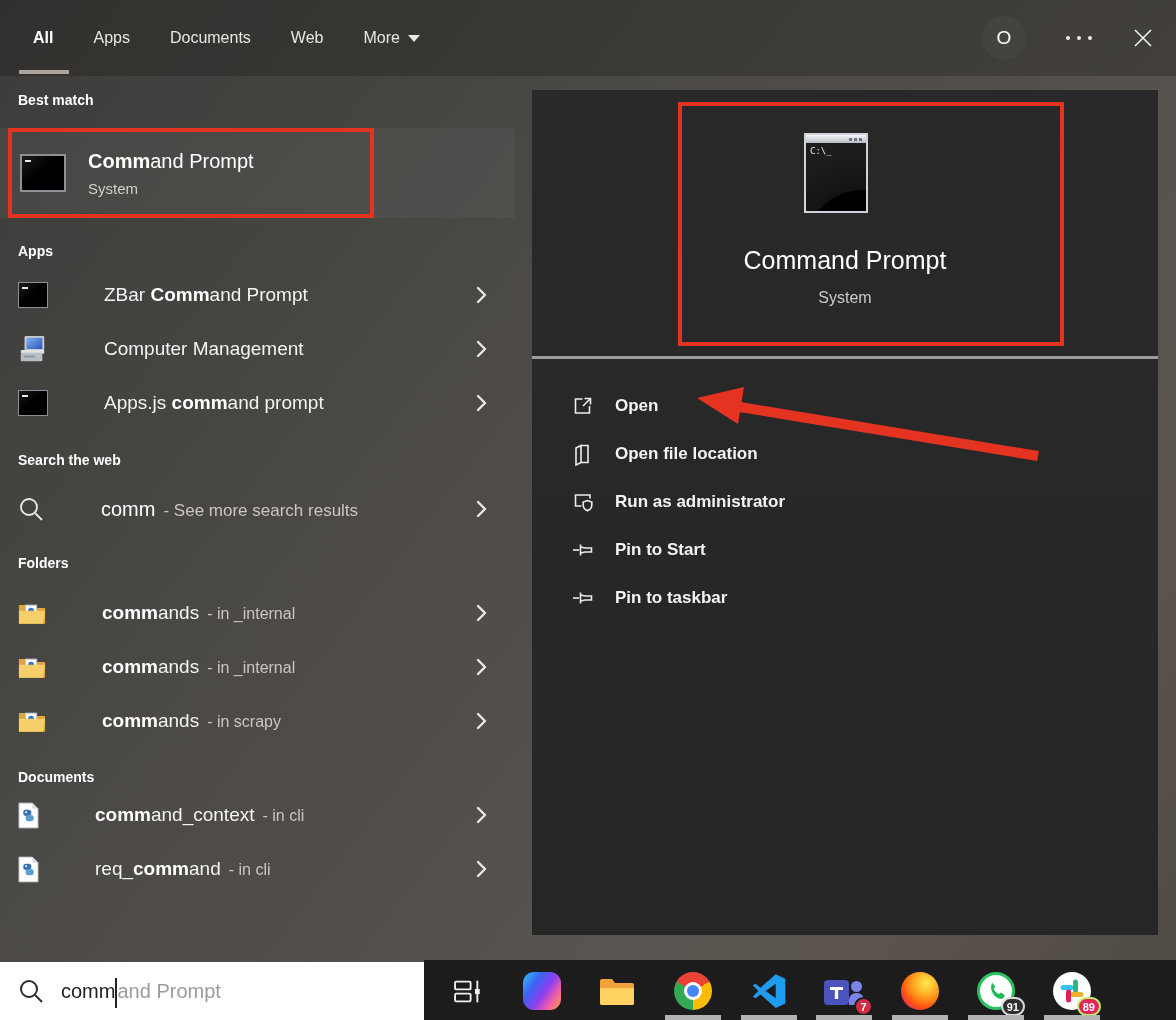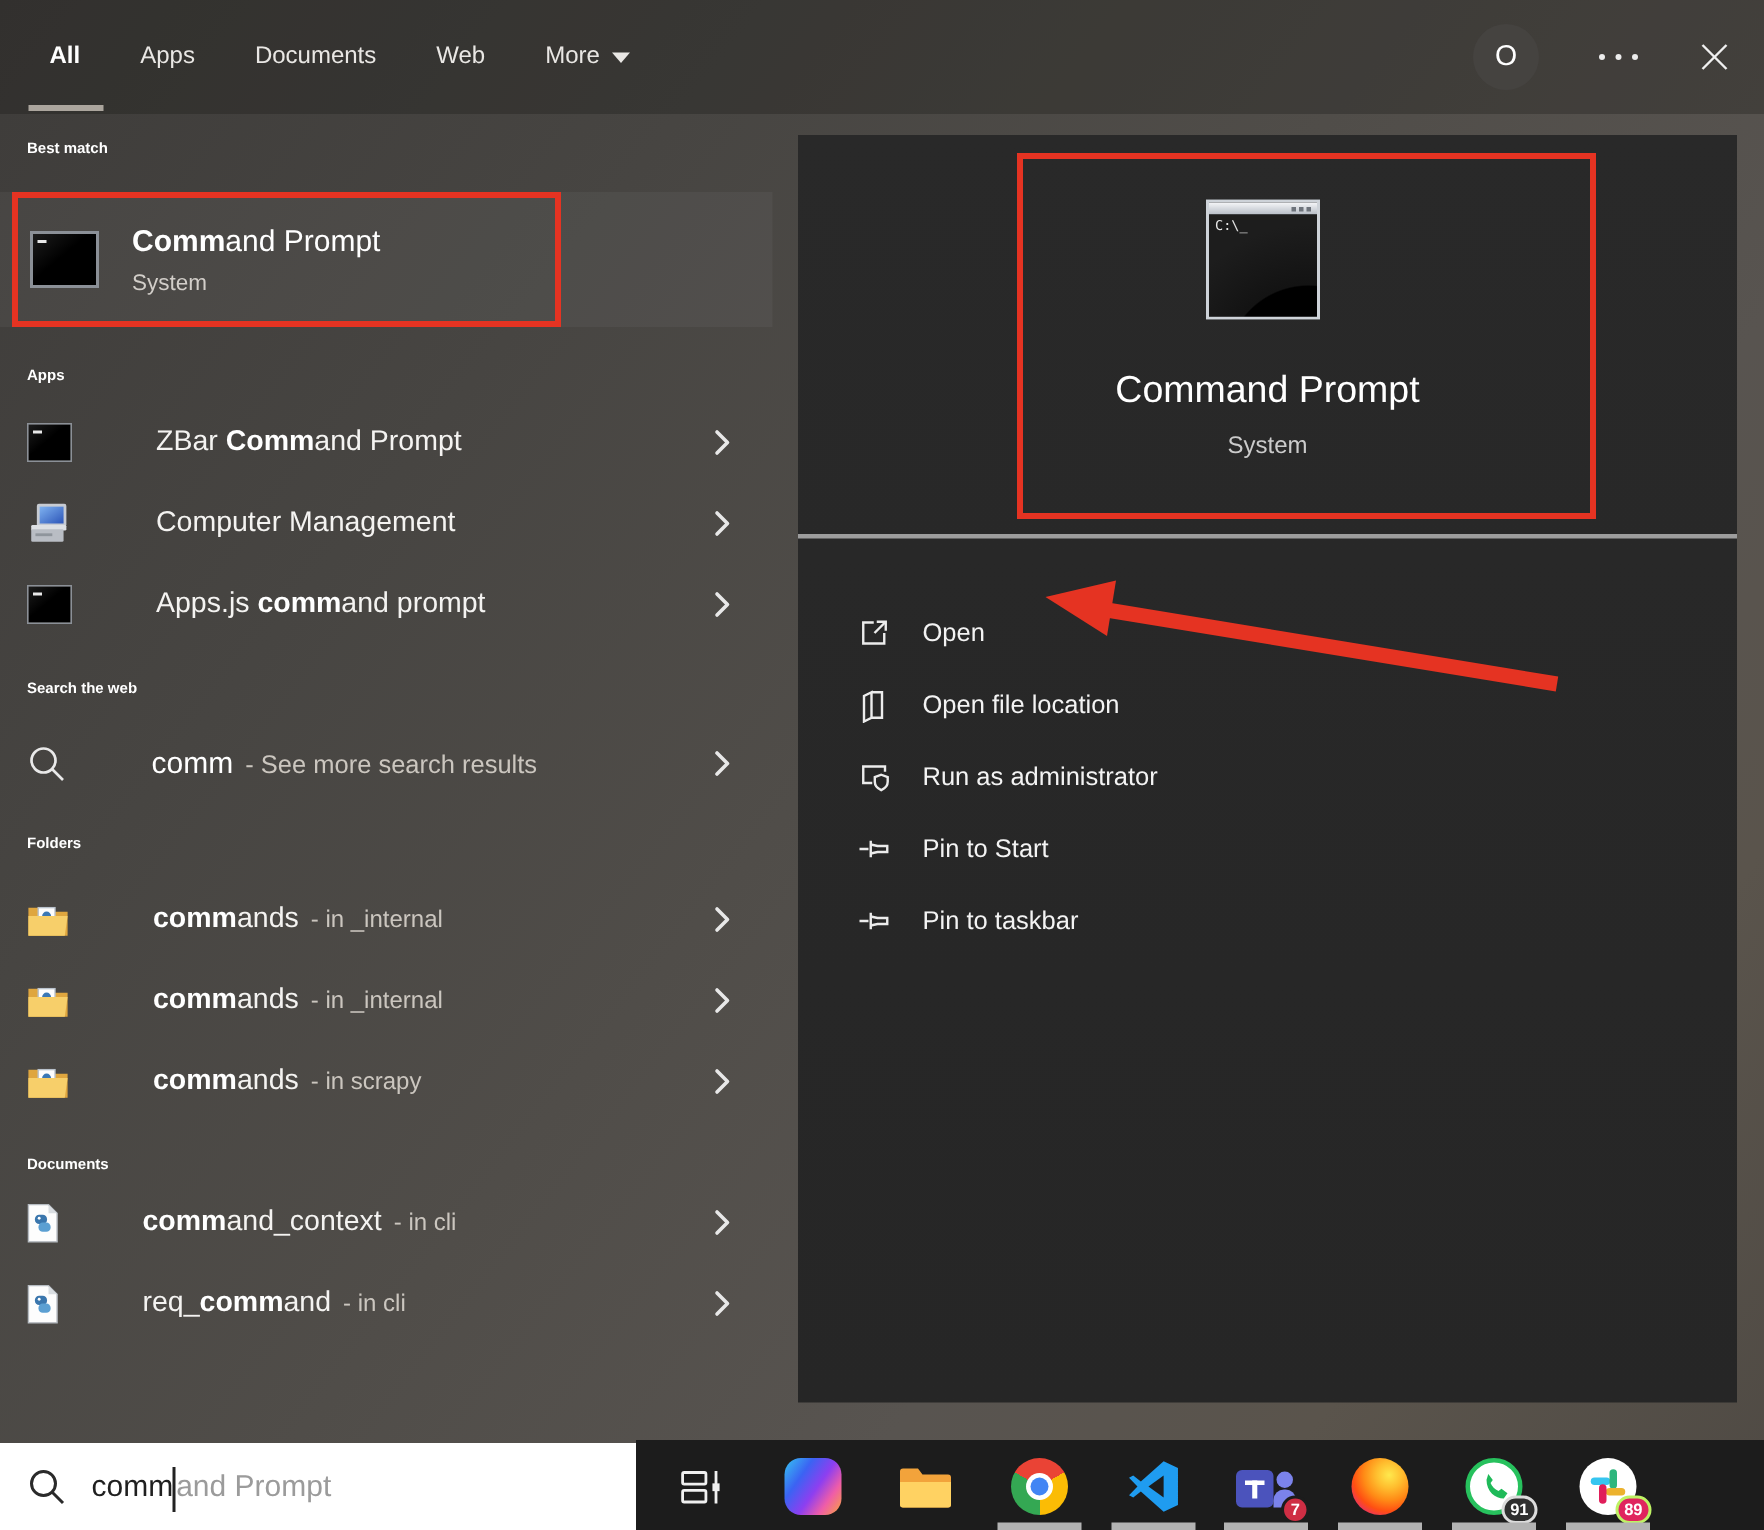--- a/index.html
+++ b/index.html
@@ -16,21 +16,21 @@
   .caret-down { width:0; height:0; border-left:6px solid transparent; border-right:6px solid transparent; border-top:7px solid #e9e7e4; }
   .tab-underline { position:absolute; left:19px; top:70px; width:50px; height:4px; background:#aba59d; }
   .top-right { position:absolute; right:22px; top:0; height:76px; display:flex; align-items:center; gap:38px; }
   .avatar { width:44px; height:44px; border-radius:50%; background:#454340; color:#fff; font-size:19px;
     display:flex; align-items:center; justify-content:center; }
   .dots { display:flex; gap:7px; align-items:center; padding:6px 2px; }
   .dots i { width:4px; height:4px; border-radius:50%; background:#ececec; }
 
   
   .left-list { position:absolute; left:0; top:76px; width:515px; bottom:0; }
-  .sec-header { padding-left:18px; font-size:10px; font-weight:bold; color:#ffffff; height:22px; line-height:22px; }
+  .sec-header { padding-left:18px; font-size:14px; font-weight:bold; color:#ffffff; height:22px; line-height:22px; }
   .mt13{margin-top:13px}.mt22{margin-top:22px}.mt19{margin-top:19px}.mt16{margin-top:16px}.mt18{margin-top:18px}
   .row { height:54px; display:flex; align-items:center; padding:0 28px 0 18px;gap:40px; }
   .row .grow { flex:1; min-width:0; white-space:nowrap; }
   .best-row { height:90px; margin-top:17px; background:rgba(255,255,255,0.045); display:flex; align-items:center; padding:0 28px 0 20px; }
   .rmt6{margin-top:6px}.rmt11{margin-top:11px}.rmt12{margin-top:12px}.rmt9{margin-top:9px}
   .main-txt { font-size:19px; color:#f4f3f1; }
   .match { font-weight:bold; color:#ffffff; }
   .sec-txt { font-size:16px; color:#cbc6bf; margin-left:8px; }
   .best-title { font-size:20px; color:#fff; }
   .best-sub { font-size:15px; color:#d2cec9; margin-top:7px; }
@@ -39,29 +39,29 @@
   
   .ic { flex:0 0 auto; margin-right:16px; display:flex; align-items:center; justify-content:center; }
   .cmd-sm { width:30px; height:26px; background:linear-gradient(140deg,#1c1c1c 0%,#000 45%); border:1px solid #8b9097; position:relative; }
   .cmd-sm::before { content:""; position:absolute; left:3px; top:4px; width:6px; height:2px; background:#e8e8e8; }
   .cmd-best { width:46px; height:38px; border-width:2px; }
   .best-row .ic { margin-right:22px; }
 
   
   .right-panel { position:absolute; left:532px; top:90px; width:626px; height:845px;
     background:linear-gradient(180deg,#292929 0%,#262626 100%); }
-  .preview-icon { position:absolute; left:272px; top:43px; width:76px; height:80px; border:2px solid #ced3d9; background:#000; }
+  .preview-icon { position:absolute; left:272px; top:43px; width:64px; height:80px; border:2px solid #ced3d9; background:#000; }
   .pi-titlebar { height:8px; background:linear-gradient(#f5f6f8,#b7bdc6); position:relative; }
   .pi-titlebar i { position:absolute; top:2.5px; width:3px; height:3px; background:#6d737b; }
   .pi-body { position:absolute; inset:8px 0 0 0; background:radial-gradient(circle 95px at 92% 150%, #000 57%, #131313 58%, #1d1d1d 100%); }
   .pi-prompt { font-family:"DejaVu Sans Mono",monospace; font-size:9px; color:#e6e6e6; padding:3px 0 0 4px; }
   .preview-title { position:absolute; left:0; top:156px; width:100%; text-align:center; font-size:25px; color:#fff; }
   .preview-sub { position:absolute; left:0; top:199px; width:100%; text-align:center; font-size:16px; color:#cbcbcb; }
   .divider { position:absolute; left:0; top:266px; width:100%; height:3px; background:#9d9d9d; }
-  .actions { position:absolute; left:0; top:308px; width:100%; }
+  .actions { position:absolute; left:0; top:292px; width:100%;font-weight:bold; }
   .action-row { height:48px; display:flex; align-items:center; padding-left:38px; }
   .action-row .aic { width:26px; display:flex; justify-content:center; margin-right:19px; }
   .action-label { font-size:17px; color:#f3f3f3; }
 
   
   .anno-rect { position:absolute; border:4px solid #e53322; pointer-events:none; z-index:30; }
   .anno-left { left:8px; top:128px; width:366px; height:90px; }
   .anno-right { left:678px; top:102px; width:386px; height:244px; }
   .anno-arrow { position:absolute; left:0; top:0; width:1176px; height:1020px; pointer-events:none; z-index:30; }
 

